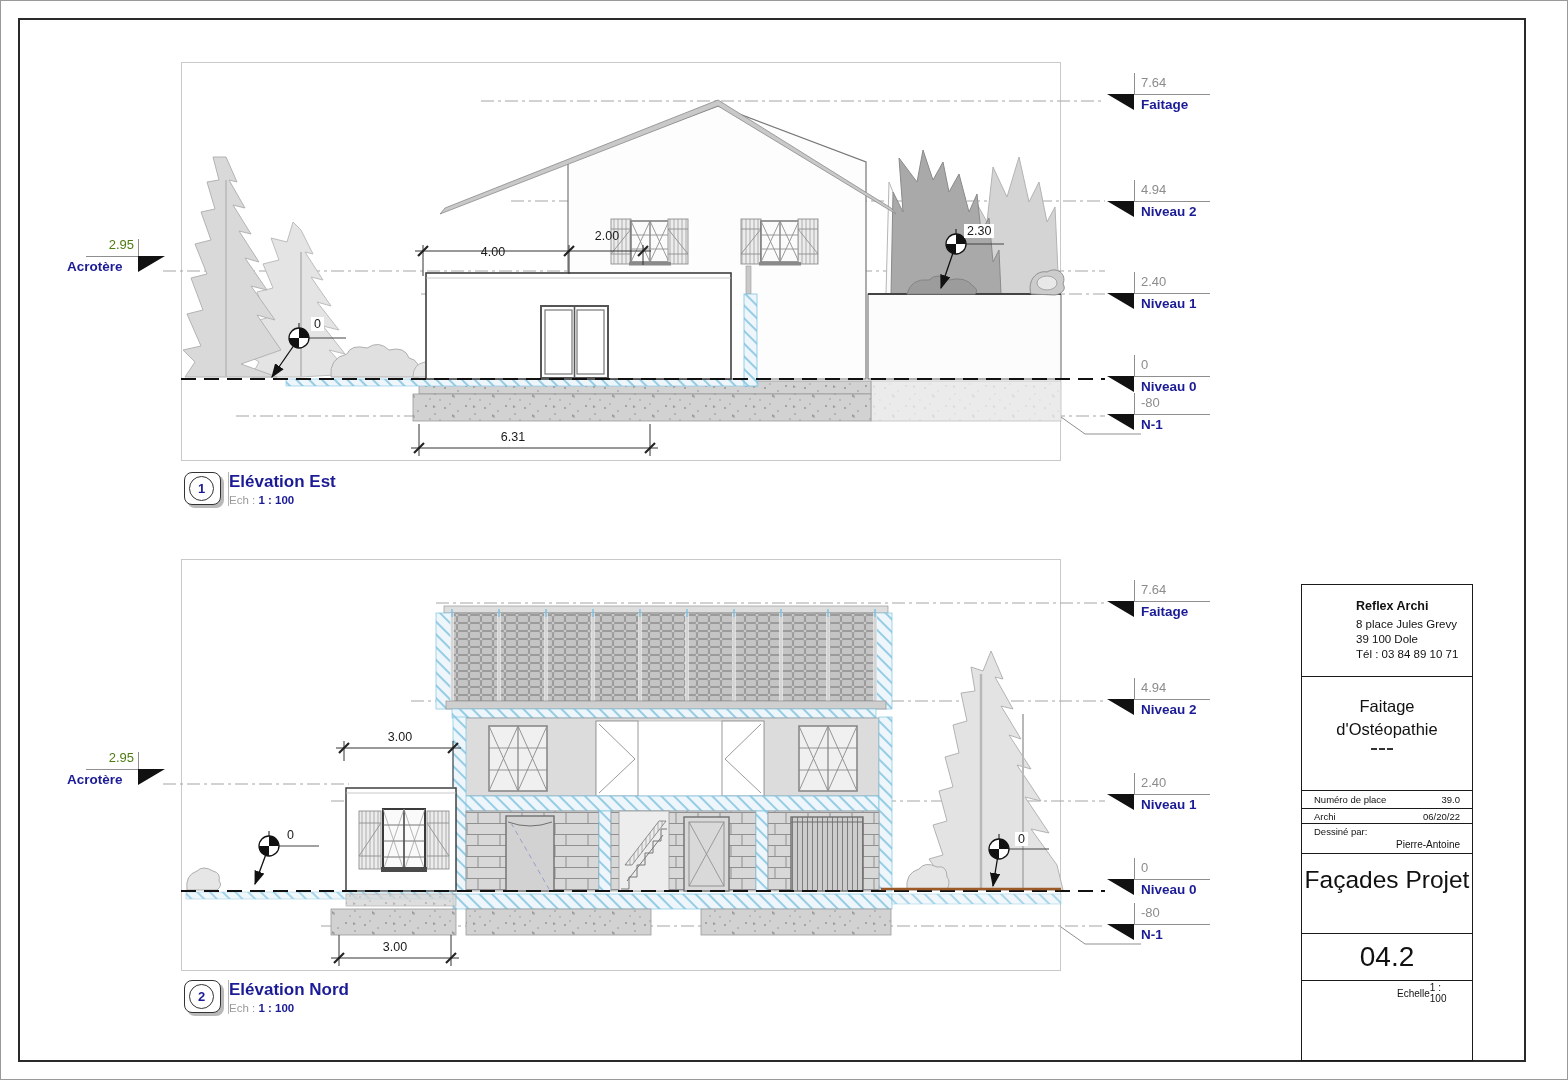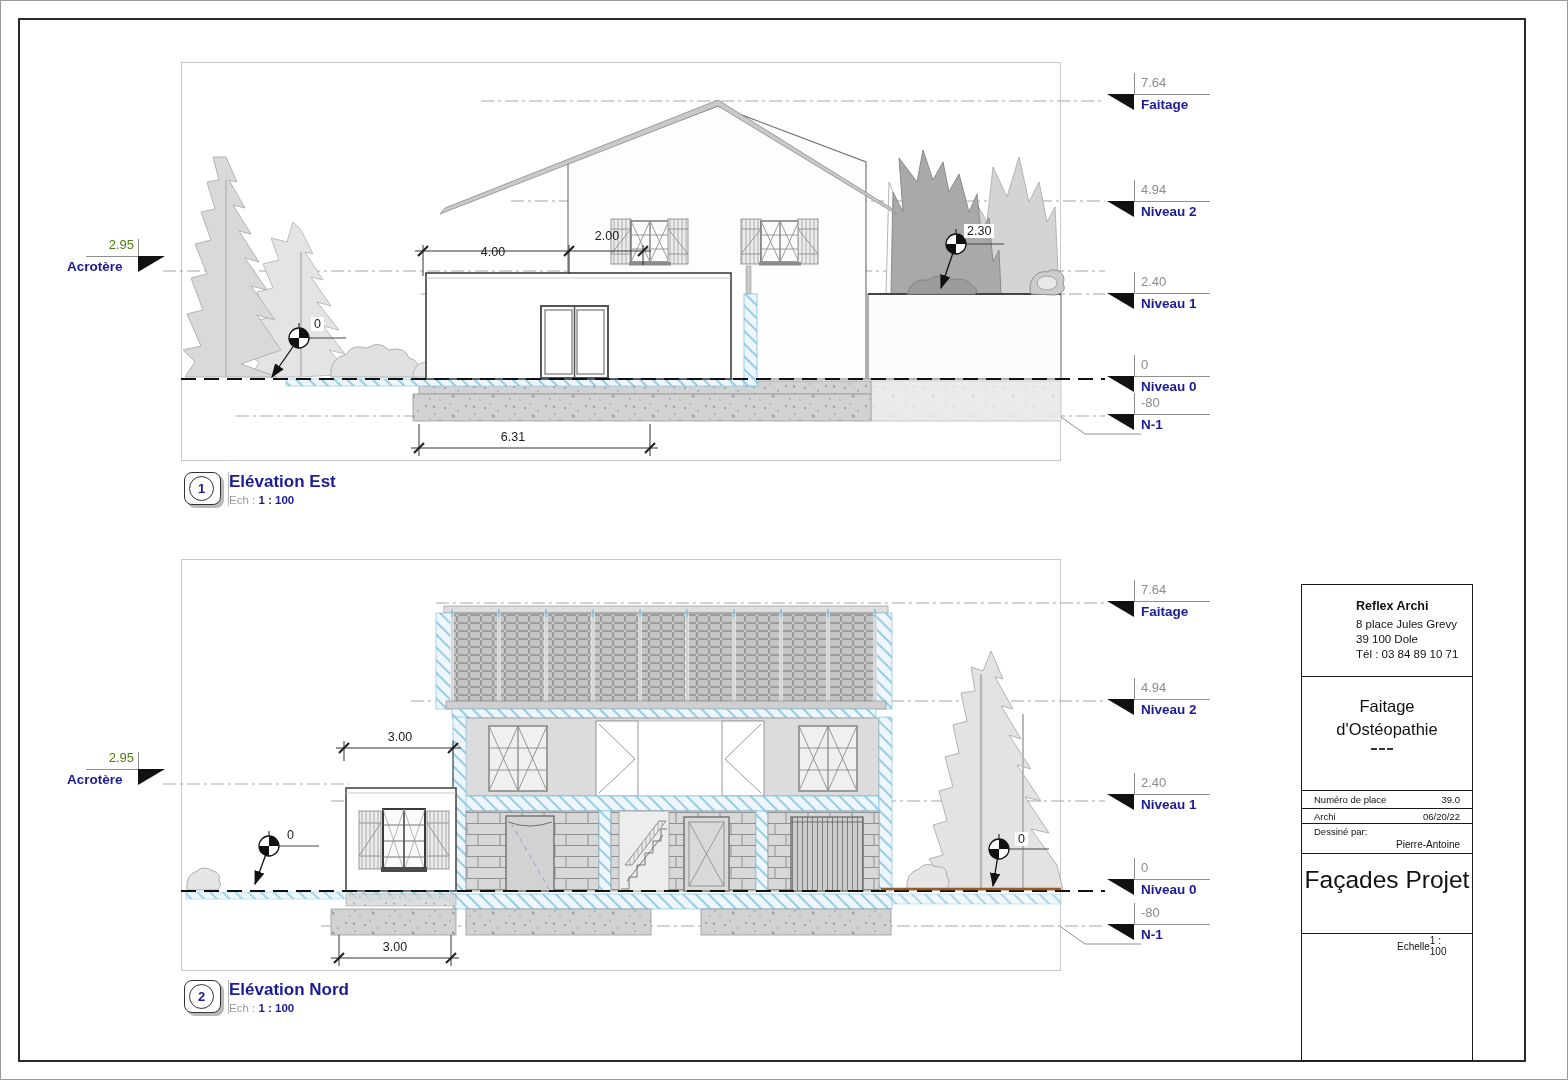--- a/index.html
+++ b/index.html
@@ -606,18 +606,21 @@
       <span>Archi</span>
       <span>06/20/22</span>
     </div>
     <div class="tbrow tb-drawn">
       <span>Dessiné par:</span>
       <span class="by">Pierre-Antoine</span>
     </div>
     <div class="tbrow tb-sheetname">
       <span>Façades Projet</span>
     </div>
+    <div class="tbrow tb-num">
+      <span>04.2</span>
+    </div>
     <div class="tbrow tb-scale">
       <span>Echelle</span>
       <span>1 : 100</span>
     </div>
   </div>
 </div>
 
 </body></html>

